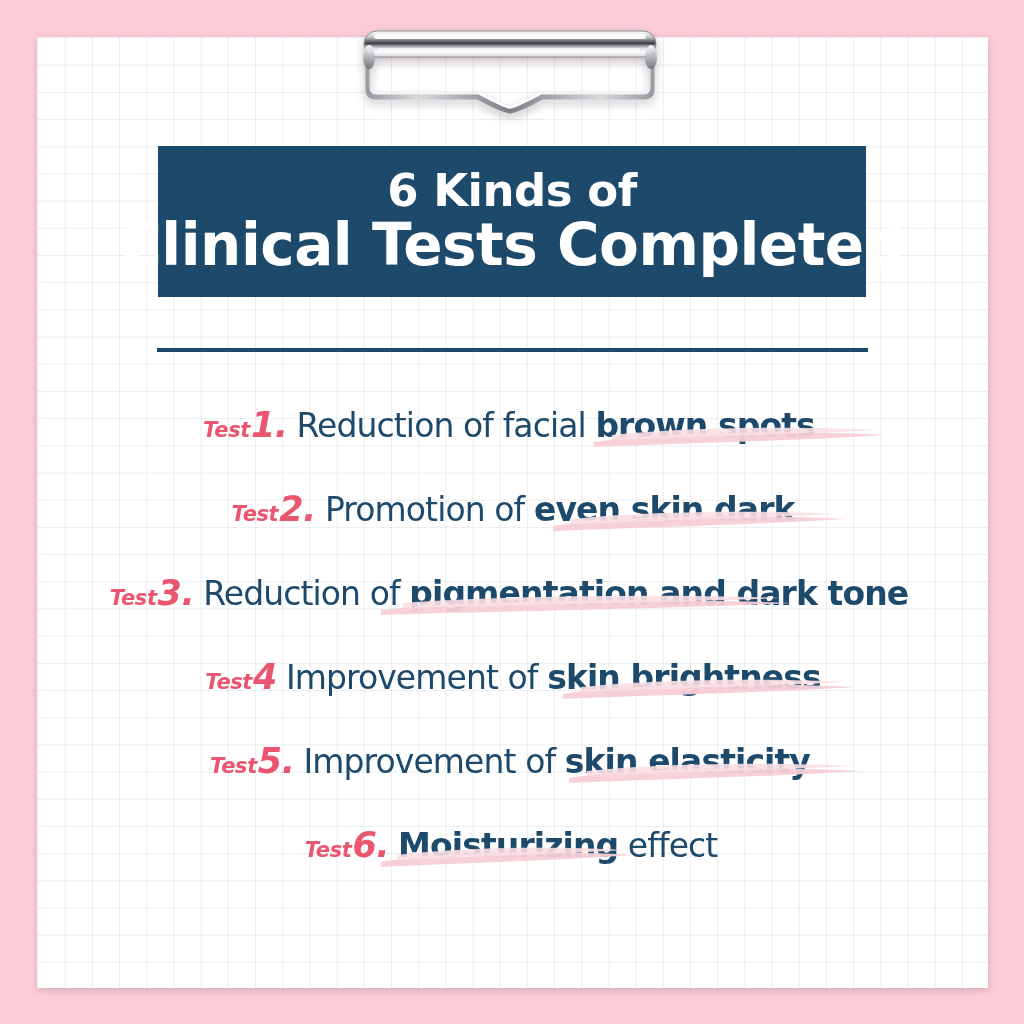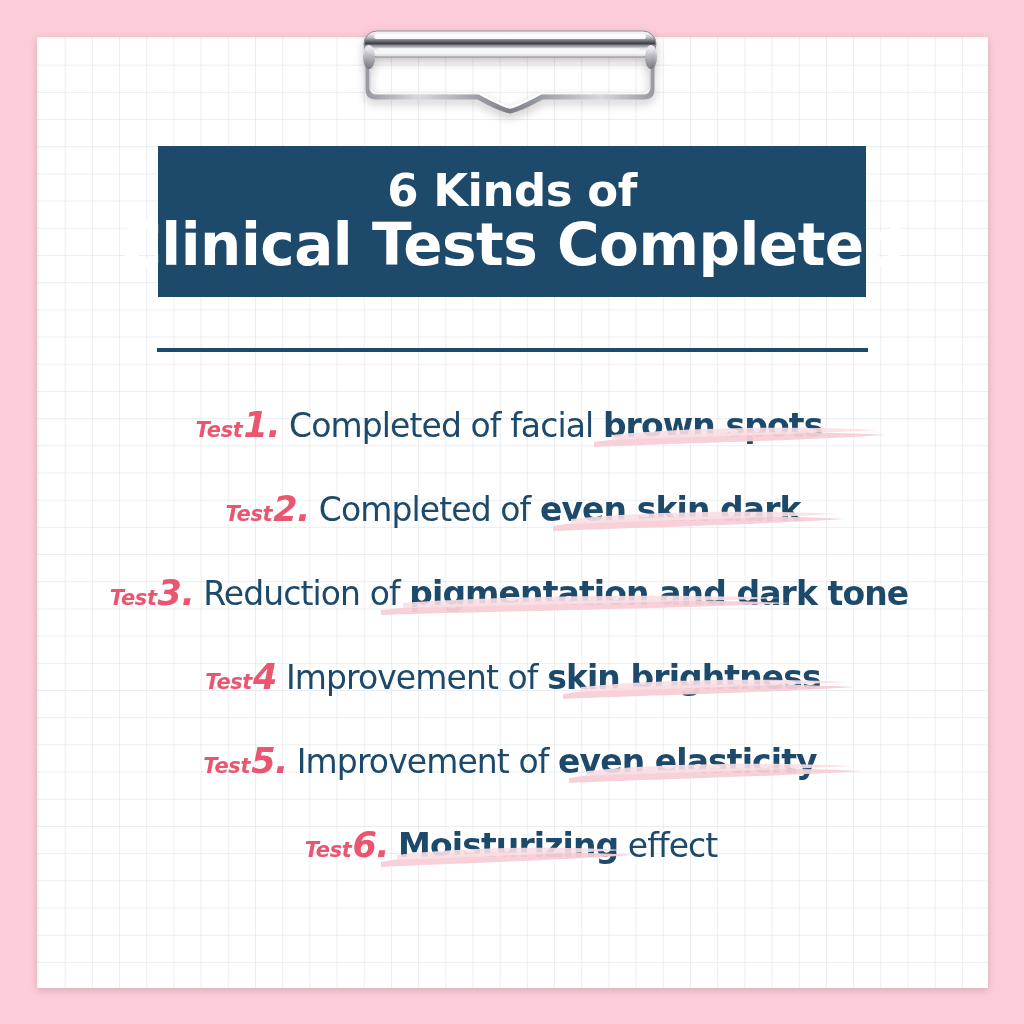--- a/index.html
+++ b/index.html
@@ -168,33 +168,33 @@
 
       <div class="test-row row-1">
         <svg class="brush" width="300" height="26" viewBox="0 0 300 26" style="left:553px; top:42px;">
           <path d="M4 17 C70 7 200 5 296 10 C200 16 70 19 4 22 Z" fill="#f7cdd6" opacity="0.95"></path>
           <path d="M22 10 C100 2 210 1 288 5 C210 9 100 12 22 15 Z" fill="#fadfe4" opacity="0.9"></path>
         </svg>
         <span class="test-tag">
           <span class="test-word">Test</span>
             <span class="test-num">1.</span>
         </span>
-        <span class="test-text"><span class="pre">Completed of facial </span><span class="hl">brown spots</span><span class="post"></span></span>
+        <span class="test-text"><span class="pre">Reduction of facial </span><span class="hl">brown spots</span><span class="post"></span></span>
       </div>
 
       <div class="test-row row-2">
         <svg class="brush" width="300" height="26" viewBox="0 0 300 26" style="left:512px; top:42px;">
           <path d="M4 17 C70 7 200 5 296 10 C200 16 70 19 4 22 Z" fill="#f7cdd6" opacity="0.95"></path>
           <path d="M22 10 C100 2 210 1 288 5 C210 9 100 12 22 15 Z" fill="#fadfe4" opacity="0.9"></path>
         </svg>
         <span class="test-tag">
           <span class="test-word">Test</span>
             <span class="test-num">2.</span>
         </span>
-        <span class="test-text"><span class="pre">Completed of </span><span class="hl">even skin dark</span><span class="post"></span></span>
+        <span class="test-text"><span class="pre">Promotion of </span><span class="hl">even skin dark</span><span class="post"></span></span>
       </div>
 
       <div class="test-row row-3">
         <svg class="brush" width="420" height="26" viewBox="0 0 420 26" style="left:340px; top:42px;">
           <path d="M4 17 C90 7 280 5 416 10 C280 16 90 19 4 22 Z" fill="#f7cdd6" opacity="0.95"></path>
           <path d="M26 10 C140 2 300 1 404 5 C300 9 140 12 26 15 Z" fill="#fadfe4" opacity="0.9"></path>
         </svg>
         <span class="test-tag">
           <span class="test-word">Test</span>
             <span class="test-num">3.</span>
@@ -216,21 +216,21 @@
 
       <div class="test-row row-5">
         <svg class="brush" width="300" height="26" viewBox="0 0 300 26" style="left:528px; top:42px;">
           <path d="M4 17 C70 7 200 5 296 10 C200 16 70 19 4 22 Z" fill="#f7cdd6" opacity="0.95"></path>
           <path d="M22 10 C100 2 210 1 288 5 C210 9 100 12 22 15 Z" fill="#fadfe4" opacity="0.9"></path>
         </svg>
         <span class="test-tag">
           <span class="test-word">Test</span>
             <span class="test-num">5.</span>
         </span>
-        <span class="test-text"><span class="pre">Improvement of </span><span class="hl">even elasticity</span><span class="post"></span></span>
+        <span class="test-text"><span class="pre">Improvement of </span><span class="hl">skin elasticity</span><span class="post"></span></span>
       </div>
 
       <div class="test-row row-6">
         <svg class="brush" width="260" height="26" viewBox="0 0 260 26" style="left:340px; top:42px;">
           <path d="M4 17 C60 7 170 5 256 10 C170 16 60 19 4 22 Z" fill="#f7cdd6" opacity="0.95"></path>
           <path d="M20 10 C90 2 180 1 248 5 C180 9 90 12 20 15 Z" fill="#fadfe4" opacity="0.9"></path>
         </svg>
         <span class="test-tag">
           <span class="test-word">Test</span>
             <span class="test-num">6.</span>

